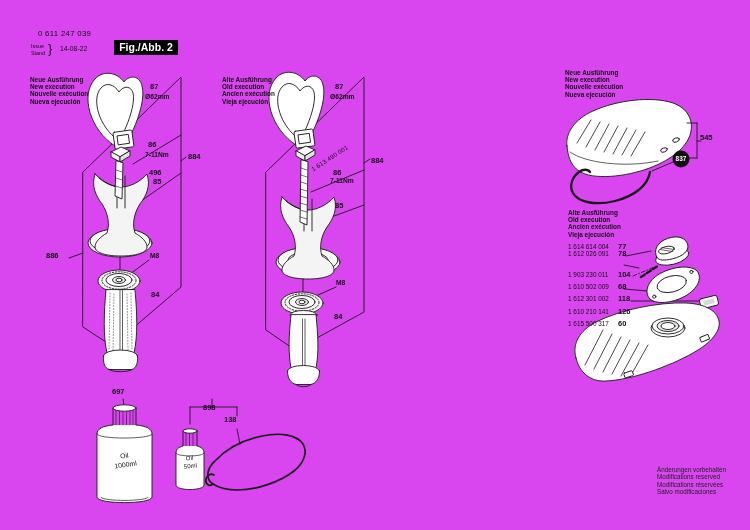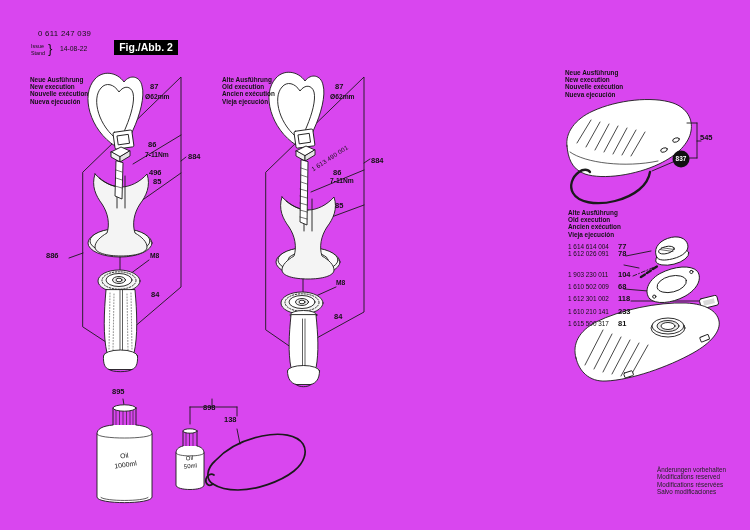--- a/index.html
+++ b/index.html
@@ -275,21 +275,21 @@
   <span class="t callout" style="left:335px;top:82px">87</span>
   <span class="t sub" style="left:330px;top:93px">Ø62mm</span>
   <span class="t rot33" style="left:312px;top:166px">1 613 490 001</span>
   <span class="t callout" style="left:333px;top:168px">86</span>
   <span class="t sub" style="left:330px;top:177px">7-11Nm</span>
   <span class="t callout" style="left:371px;top:156px">884</span>
   <span class="t callout" style="left:335px;top:201px">85</span>
   <span class="t sub" style="left:336px;top:279px">M8</span>
   <span class="t callout" style="left:334px;top:312px">84</span>
 
-  <span class="t callout" style="left:112px;top:387px">895</span>
+  <span class="t callout" style="left:112px;top:387px">697</span>
   <span class="t callout" style="left:203px;top:403px">898</span>
   <span class="t callout" style="left:224px;top:415px">138</span>
   <div class="bottle-big-lbl">
     <div>Oil</div>
     <div>1000ml</div>
   </div>
   <div class="bottle-small-lbl">
     <div>Oil</div>
     <div>50ml</div>
   </div>
@@ -325,25 +325,25 @@
   <div class="plrow" style="top:282px">
     <span class="ord">1 610 502 009</span>
     <span class="ref">68</span>
   </div>
   <div class="plrow" style="top:294px">
     <span class="ord">1 612 301 002</span>
     <span class="ref">118</span>
   </div>
   <div class="plrow" style="top:307px">
     <span class="ord">1 610 210 141</span>
-    <span class="ref">233</span>
+    <span class="ref">126</span>
   </div>
   <div class="plrow" style="top:319px">
     <span class="ord">1 615 500 317</span>
-    <span class="ref">81</span>
+    <span class="ref">60</span>
   </div>
 
   <div class="t footer" style="left:657px;top:466px">
     <div>Änderungen vorbehalten</div>
     <div>Modifications reserved</div>
     <div>Modifications réservées</div>
     <div>Salvo modificaciones</div>
   </div>
 
 </div>

